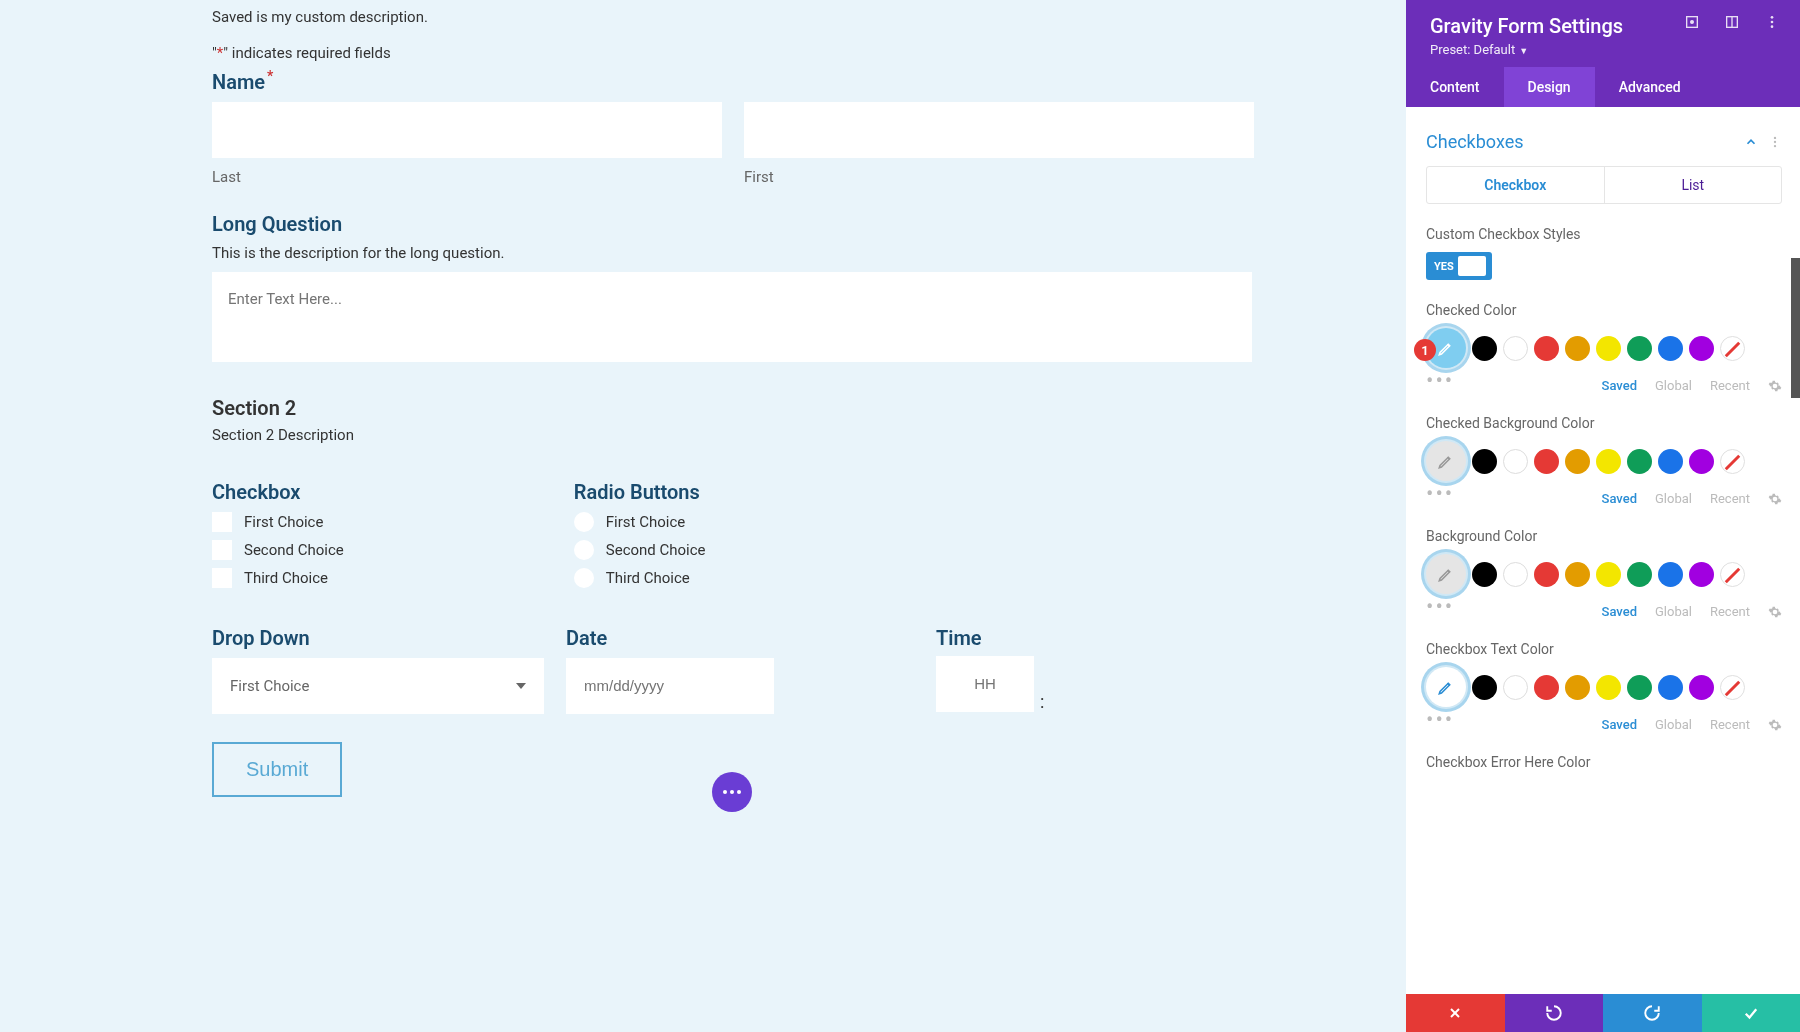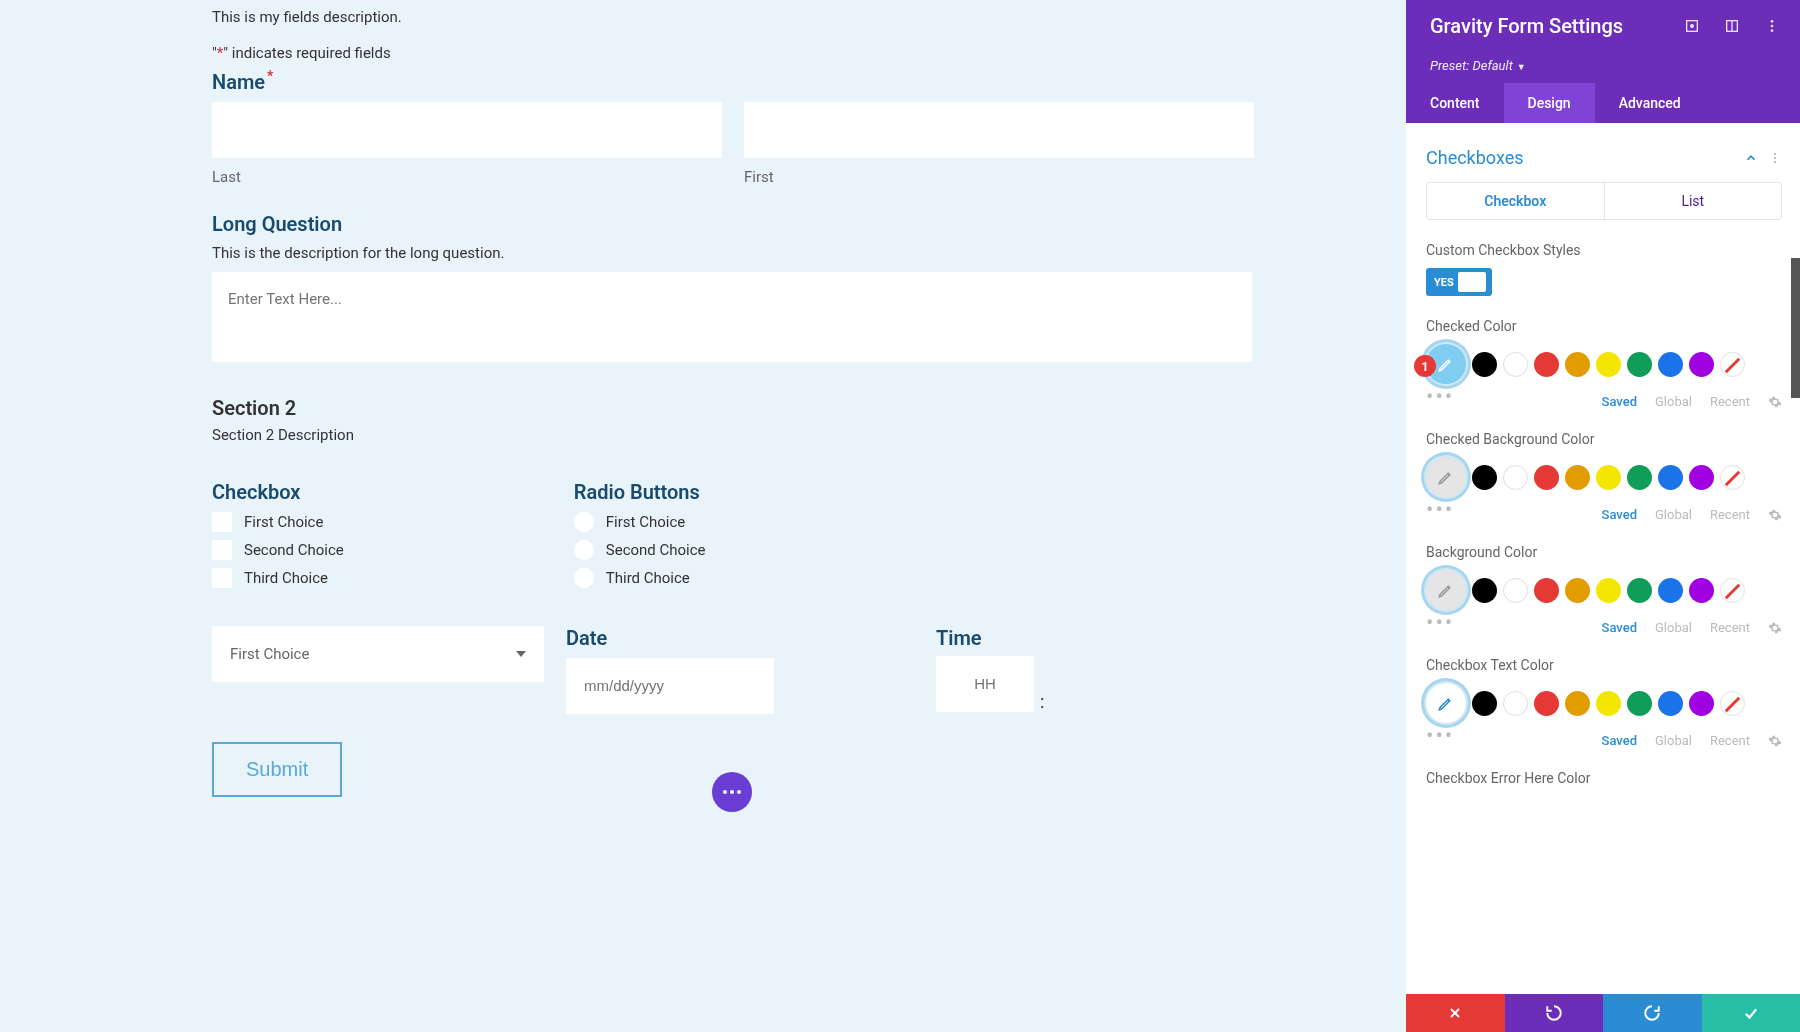--- a/index.html
+++ b/index.html
@@ -36,25 +36,25 @@
 .date-in { width: 208px; height: 56px; background: #fff; border: none; padding: 0 18px; font-size: 15px; color: #333; }
 .time-col { margin-left: 140px; }
 .time-label { color: #1a4b6e; font-size: 20px; font-weight: 600; margin-bottom: 6px; }
 .time-in { width: 98px; height: 56px; background: #fff; border: none; text-align: center; font-size: 15px; color: #666; }
 .time-sep { font-size: 18px; margin: 0 6px; color: #333; }
 .submit-btn { border: 2px solid #59a9d4; color: #59a9d4; background: transparent; padding: 14px 32px; font-size: 20px; font-weight: 500; cursor: pointer; }
 .fab { position: absolute; left: 712px; top: 772px; width: 40px; height: 40px; background: #6a3dd4; border-radius: 50%; display: flex; align-items: center; justify-content: center; }
 .fab span { width: 4px; height: 4px; background: #fff; border-radius: 50%; margin: 0 1.5px; display: inline-block; }
 .side { width: 394px; background: #fff; display: flex; flex-direction: column; position: relative; }
 .side-hdr { background: #6c2eb9; color: #fff; padding: 14px 20px 10px 24px; }
-.side-hdr-row { display: flex; align-items: center; justify-content: space-between; }
+.side-hdr-row { display: flex; align-items: flex-start; justify-content: space-between; }
 .side-title { font-size: 20px; font-weight: 500; }
 .side-icons { display: flex; gap: 24px; align-items: center; }
 .side-icon { width: 16px; height: 16px; color: #fff; opacity: .85; cursor: pointer; }
-.preset { font-size: 13px; opacity: .9; margin-top: 20px; font-style: italic; }
+.preset { font-size: 13px; opacity: .9; margin-top: 4px; }
 .preset .caret2 { font-size: 9px; margin-left: 4px; }
 .tabs { display: flex; background: #6c2eb9; }
 .tab { flex: 0 0 auto; padding: 12px 24px; color: #fff; font-size: 14px; font-weight: 500; cursor: pointer; }
 .tab.active { background: #8043d6; }
 .panel { flex: 1; overflow-y: auto; padding: 12px 18px 0 20px; position: relative; }
 .panel-hdr { display: flex; align-items: center; justify-content: space-between; color: #2a8dd4; font-size: 18px; font-weight: 400; margin: 12px 0 14px 0; cursor: pointer; }
 .panel-hdr .right { display: flex; gap: 10px; align-items: center; color: #999; }
 .subtabs { display: flex; border: 1px solid #e5e5e5; margin-bottom: 22px; border-radius: 3px; }
 .subtab { flex: 1; text-align: center; padding: 10px 0; font-size: 14px; cursor: pointer; color: #4c1d95; }
 .subtab.active { color: #2a8dd4; font-weight: 600; }
@@ -88,21 +88,21 @@
 .foot-btn.save { background: #26bfa5; }
 .scrolltrack { position: absolute; right: 0; top: 258px; width: 9px; height: 140px; background: #555; }
 svg { display: block; }
 </style>
 </head>
 <body>
 
 <div class="wrap">
   <div class="main">
     <div class="form-area">
-      <div class="desc">This is my fields description.</div>
+      <div class="desc">Saved is my custom description.</div>
       <div class="req-note">
         <span>"</span><span class="star">*</span><span>" indicates required fields</span>
       </div>
 
       <div class="field-label">
         <span>Name</span><span class="star">*</span>
       </div>
       <div class="name-row">
         <div class="name-col">
           <input type="text" style="">
@@ -155,20 +155,21 @@
             <div class="rad-item">
                 <span class="rad-dot"></span>
                 <span>Third Choice</span>
               </div>
           </div>
         </div>
       </div>
 
       <div class="bot-row">
         <div class="bot-col dd">
+          <div class="field-label">Drop Down</div>
           <div class="dd-sel">
             <span>First Choice</span>
             <span class="caret"></span>
           </div>
         </div>
         <div class="bot-col date-col">
           <div class="field-label">Date</div>
           <input class="date-in" placeholder="mm/dd/yyyy" style="">
         </div>
         <div class="bot-col time-col">

